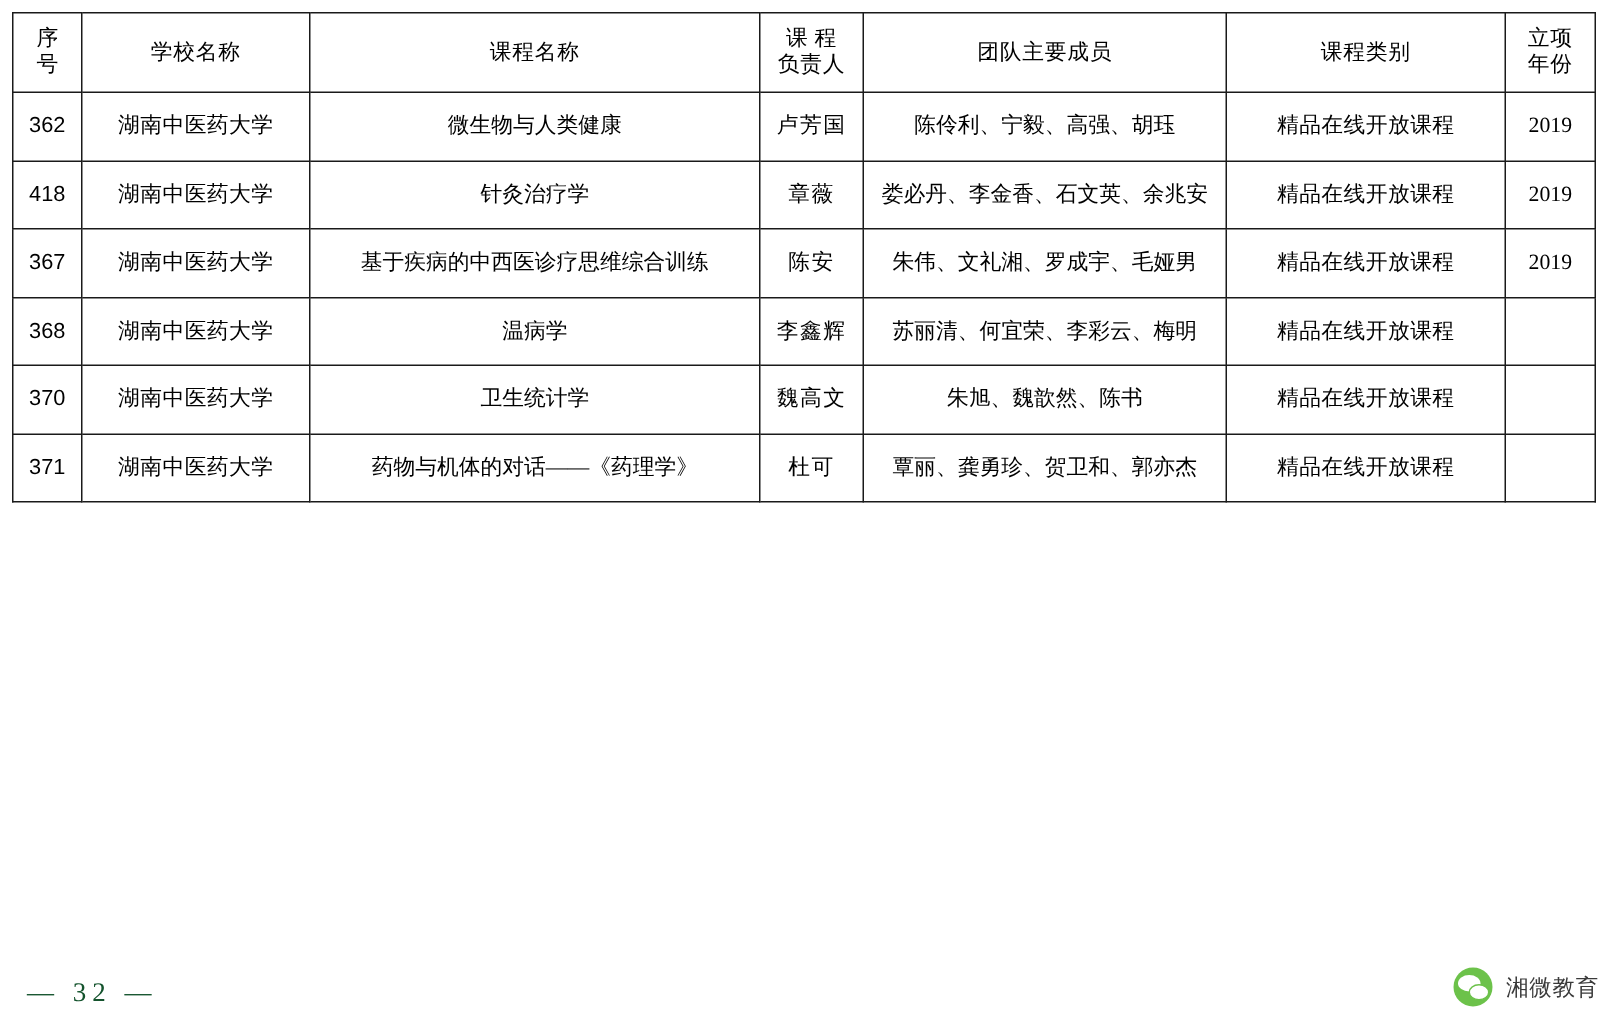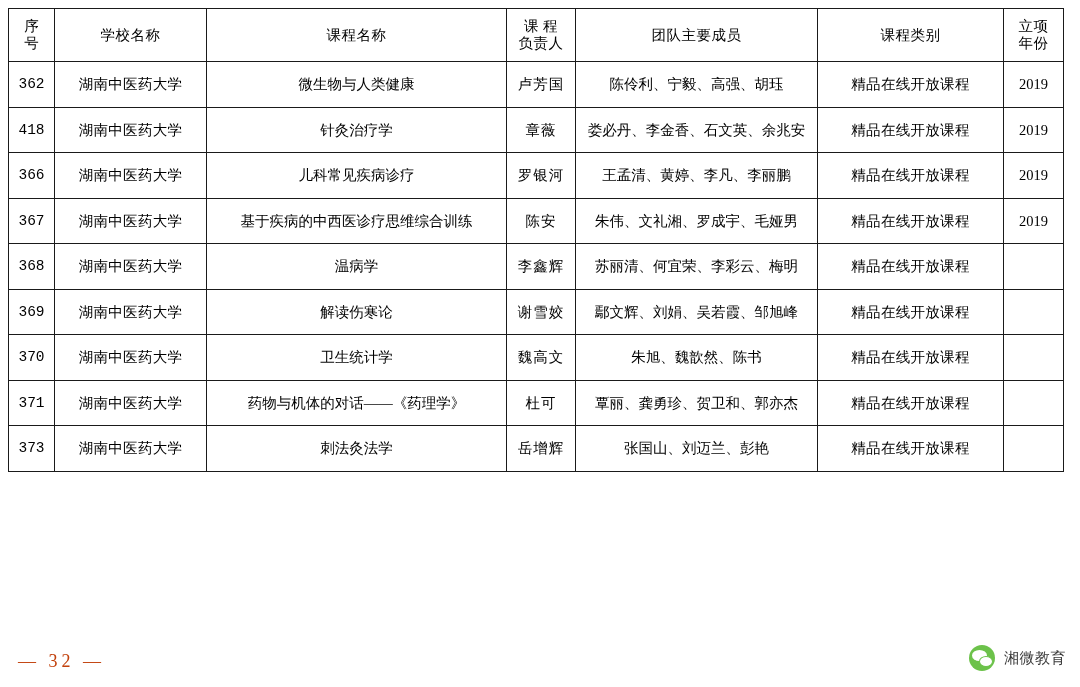--- a/index.html
+++ b/index.html
@@ -51,21 +51,21 @@
   }
   .h-seq-inner {
     display: block;
     line-height: 1.15;
   }
   tbody td {
     height: 44.5px;
   }
   td.c-seq {
     font-size: 14.5px;
-    font-family: Liberation Mono, monospace;
+    font-family: Liberation Sans, sans-serif;
   }
   td.c-school {
     font-size: 14.5px;
     letter-spacing: 0.3px;
   }
   td.c-course {
     text-align: left;
     padding-left: 12px;
     font-size: 14.5px;
   }
@@ -92,21 +92,21 @@
   col.w-members { width: 242px; }
   col.w-type { width: 186px; }
   col.w-year { width: 60px; }
 
   .page-number {
     position: absolute;
     left: 18px;
     top: 651px;
     font-size: 18px;
     letter-spacing: 4px;
-    color: #c2410c;
+    color: #14532d;
     font-family: "Liberation Serif", serif;
   }
   .wechat-badge {
     position: absolute;
     right: 14px;
     top: 645px;
     display: flex;
     align-items: center;
     gap: 9px;
   }
@@ -194,79 +194,52 @@
         <tr>
           <td class="c-seq">418</td>
           <td class="c-school">湖南中医药大学</td>
           <td class="c-course">针灸治疗学</td>
           <td class="c-leader">章薇</td>
           <td class="c-members">娄必丹、李金香、石文英、余兆安</td>
           <td class="c-type">精品在线开放课程</td>
           <td class="c-year">2019</td>
         </tr>
         <tr>
-          <td class="c-seq">366</td>
-          <td class="c-school">湖南中医药大学</td>
-          <td class="c-course">儿科常见疾病诊疗</td>
-          <td class="c-leader">罗银河</td>
-          <td class="c-members">王孟清、黄婷、李凡、李丽鹏</td>
-          <td class="c-type">精品在线开放课程</td>
-          <td class="c-year">2019</td>
-        </tr>
-        <tr>
           <td class="c-seq">367</td>
           <td class="c-school">湖南中医药大学</td>
           <td class="c-course">基于疾病的中西医诊疗思维综合训练</td>
           <td class="c-leader">陈安</td>
           <td class="c-members">朱伟、文礼湘、罗成宇、毛娅男</td>
           <td class="c-type">精品在线开放课程</td>
           <td class="c-year">2019</td>
         </tr>
         <tr>
           <td class="c-seq">368</td>
           <td class="c-school">湖南中医药大学</td>
           <td class="c-course">温病学</td>
           <td class="c-leader">李鑫辉</td>
           <td class="c-members">苏丽清、何宜荣、李彩云、梅明</td>
           <td class="c-type">精品在线开放课程</td>
           <td class="c-year"></td>
         </tr>
         <tr>
-          <td class="c-seq">369</td>
-          <td class="c-school">湖南中医药大学</td>
-          <td class="c-course">解读伤寒论</td>
-          <td class="c-leader">谢雪姣</td>
-          <td class="c-members">鄢文辉、刘娟、吴若霞、邹旭峰</td>
-          <td class="c-type">精品在线开放课程</td>
-          <td class="c-year"></td>
-        </tr>
-        <tr>
           <td class="c-seq">370</td>
           <td class="c-school">湖南中医药大学</td>
           <td class="c-course">卫生统计学</td>
           <td class="c-leader">魏高文</td>
           <td class="c-members">朱旭、魏歆然、陈书</td>
           <td class="c-type">精品在线开放课程</td>
           <td class="c-year"></td>
         </tr>
         <tr>
           <td class="c-seq">371</td>
           <td class="c-school">湖南中医药大学</td>
           <td class="c-course">药物与机体的对话——《药理学》</td>
           <td class="c-leader">杜可</td>
           <td class="c-members">覃丽、龚勇珍、贺卫和、郭亦杰</td>
-          <td class="c-type">精品在线开放课程</td>
-          <td class="c-year"></td>
-        </tr>
-        <tr>
-          <td class="c-seq">373</td>
-          <td class="c-school">湖南中医药大学</td>
-          <td class="c-course">刺法灸法学</td>
-          <td class="c-leader">岳增辉</td>
-          <td class="c-members">张国山、刘迈兰、彭艳</td>
           <td class="c-type">精品在线开放课程</td>
           <td class="c-year"></td>
         </tr>
       </tbody>
   </table>
 
   <div class="page-number">— 32 —</div>
 
   <div class="wechat-badge">
     <div class="wechat-logo"></div>

